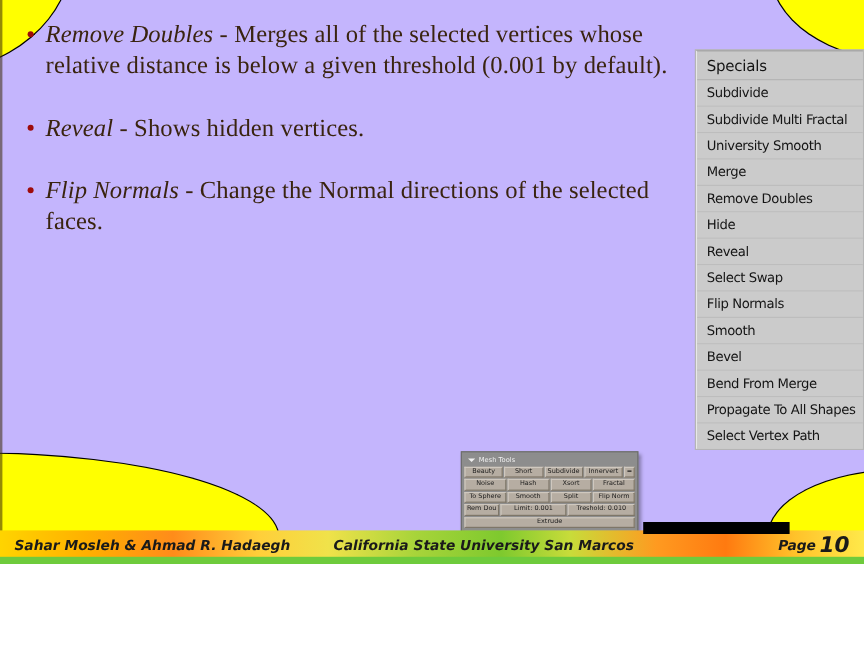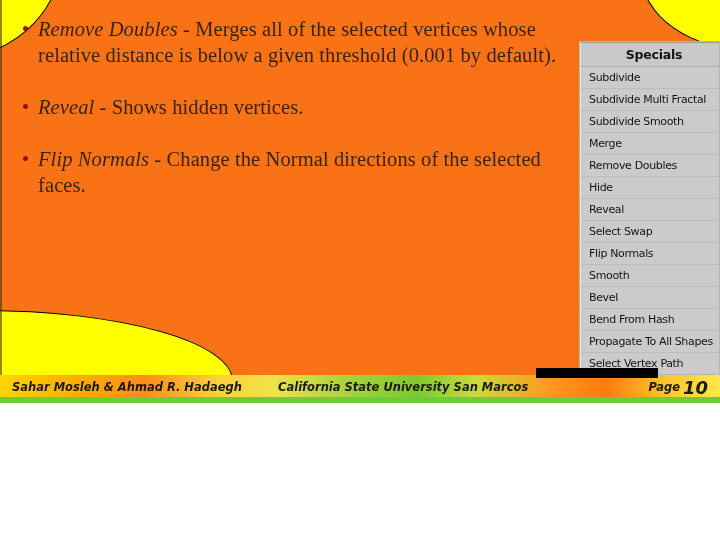--- a/index.html
+++ b/index.html
@@ -10,22 +10,22 @@
     width: 720px;
     height: 540px;
     overflow: hidden;
     font-family: "Liberation Serif", serif;
     background: #ffffff;
   }
 
   #slide {
     position: relative;
     width: 720px;
-    height: 403px;
-    background: #f97316;
+    height: 470px;
+    background: #c4b5fd;
     overflow: hidden;
   }
 
   
   .corner {
     position: absolute;
     background: #ffff00;
     pointer-events: none;
   }
   #corner-tl {
@@ -113,28 +113,27 @@
     left: 580px;
     top: 42px;
     width: 138px;
     background: #c9c9c9;
     border-top: 1px solid #9a9a9a;
     border-left: 1px solid #e8e8e8;
     box-shadow: 0 0 0 1px #b5b5b5;
   }
   #specials-header {
     font-family: "DejaVu Sans", sans-serif;
-    font-weight: bold;
+    font-weight: normal;
     font-size: 12.5px;
     color: #141414;
     padding: 4px 0 4px 8px;
     background: #c9c9c9;
     border-bottom: 1px solid #b0b0b0;
     letter-spacing: -.2px;
-    text-align: center;
   }
   .menu-item {
     font-family: "DejaVu Sans", sans-serif;
     font-size: 11px;
     color: #141414;
     padding: 4px 0 4px 8px;
     background: #cbcbcb;
     border-bottom: 1px solid #bdbdbd;
     white-space: nowrap;
     letter-spacing: -.35px;
@@ -292,30 +291,30 @@
       <span class="dot"></span><em>Flip Normals</em><span> - </span><span>Change the Normal directions of the selected faces.</span>
     </div>
 
   </div>
 
   <div id="specials-menu">
     <div id="specials-header">Specials</div>
     <div id="specials-items">
         <div class="menu-item">Subdivide</div>
         <div class="menu-item">Subdivide Multi Fractal</div>
-        <div class="menu-item">Subdivide Smooth</div>
+        <div class="menu-item">University Smooth</div>
         <div class="menu-item">Merge</div>
         <div class="menu-item">Remove Doubles</div>
         <div class="menu-item">Hide</div>
         <div class="menu-item">Reveal</div>
         <div class="menu-item">Select Swap</div>
         <div class="menu-item">Flip Normals</div>
         <div class="menu-item">Smooth</div>
         <div class="menu-item">Bevel</div>
-        <div class="menu-item">Bend From Hash</div>
+        <div class="menu-item">Bend From Merge</div>
         <div class="menu-item">Propagate To All Shapes</div>
         <div class="menu-item">Select Vertex Path</div>
       </div>
   </div>
 
   <div id="mesh-tools">
     <div id="mt-title">
       <span class="tri"></span>
       <span>Mesh Tools</span>
     </div>

